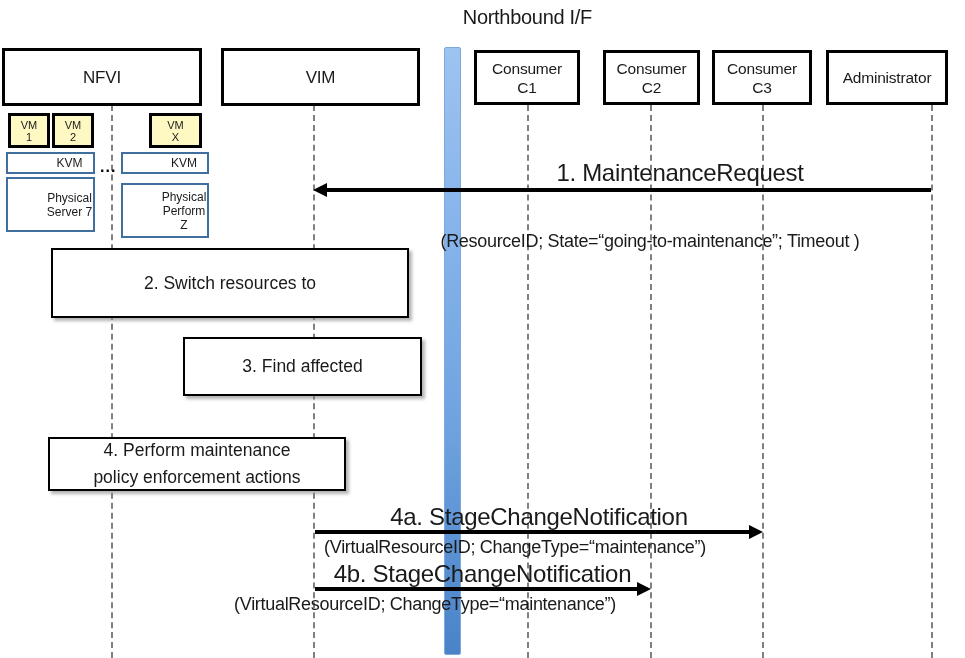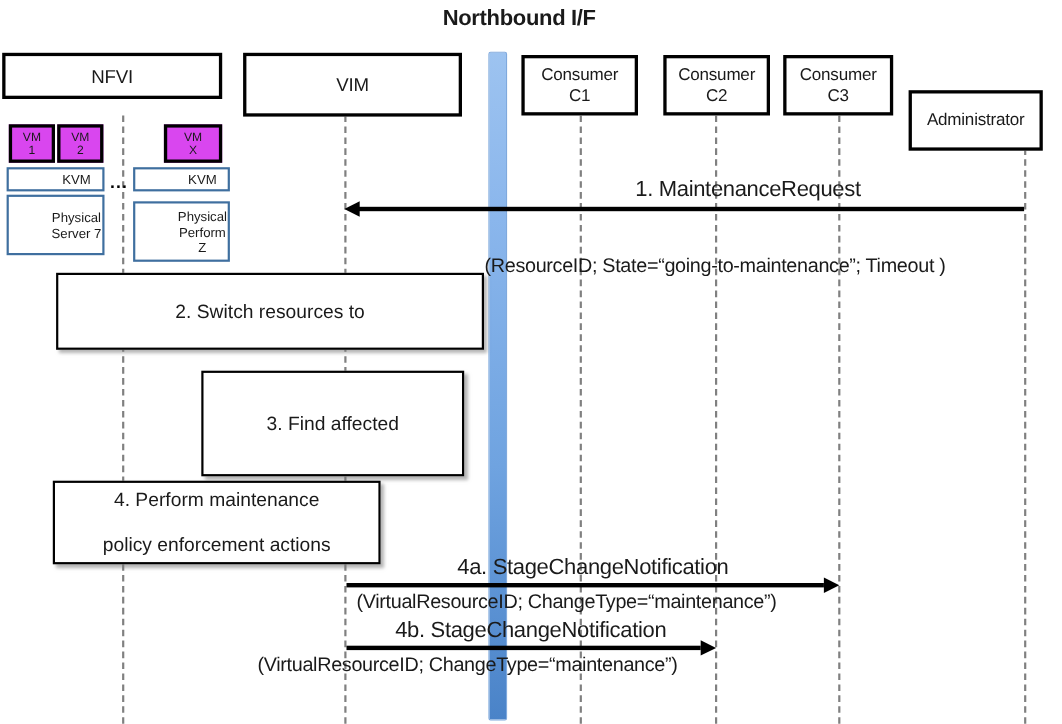--- a/index.html
+++ b/index.html
@@ -6,22 +6,22 @@
   body{
     width:965px;height:658px;position:relative;overflow:hidden;
     font-family:"Liberation Sans","DejaVu Sans",sans-serif;
     color:#1a1a1a;
   }
   .abs{position:absolute;box-sizing:border-box;}
 
   
   #diagram-title{
     left:352px;top:4px;width:240px;
-    font-size:20px;line-height:26px;text-align:center;
-    letter-spacing:-0.3px;white-space:nowrap;font-weight:bold;
+    font-size:20px;line-height:26px;text-align:right;
+    letter-spacing:-0.3px;white-space:nowrap;
   }
 
   
   .actor-box{
     border:3px solid #000;background:#fff;
     display:flex;align-items:center;justify-content:center;
     text-align:center;font-size:17px;line-height:21px;
     letter-spacing:-0.2px;
   }
   .actor-box.small{font-size:15.5px;line-height:19px;}
@@ -33,21 +33,21 @@
 
   
   #northbound-bar{
     left:444px;top:47px;width:17px;height:608px;
     background:linear-gradient(to bottom,#9dc3f0 0%,#8ab6ec 25%,#6fa3e0 62%,#4a83c8 100%);
     border:1px solid #7fa9dd;border-radius:2px;
   }
 
   
   .vm-box{
-    border:3px solid #000;background:#d946ef;
+    border:3px solid #000;background:#fef9c3;
     font-size:11px;line-height:12px;text-align:center;
     display:flex;flex-direction:column;align-items:center;justify-content:center;
   }
   .blue-box{
     border:2px solid #3f6f9f;background:#fff;
     font-size:12px;line-height:14px;text-align:center;
     display:flex;flex-direction:column;align-items:center;justify-content:center;padding-left:38px;
   }
   #nfvi-ellipsis{
     left:100px;top:158px;width:28px;
@@ -68,40 +68,40 @@
   .arrowhead{width:0;height:0;}
   .arrowhead.left{
     border-top:7px solid transparent;border-bottom:7px solid transparent;
     border-right:14px solid #000;
   }
   .arrowhead.right{
     border-top:7px solid transparent;border-bottom:7px solid transparent;
     border-left:14px solid #000;
   }
   .msg-label{
-    font-size:20px;line-height:23px;text-align:center;white-space:nowrap;
+    font-size:24px;line-height:23px;text-align:center;white-space:nowrap;
     letter-spacing:-0.3px;
   }
   .msg-label.sub{font-size:18px;}
 </style>
 </head>
 <body>
 
 <div class="abs" id="diagram-title">Northbound I/F</div>
 
 <div class="abs lifeline" style="left:111px;top:105px;height:553px;"></div>
 <div class="abs lifeline" style="left:313px;top:105px;height:553px;"></div>
 <div class="abs lifeline" style="left:527px;top:105px;height:553px;"></div>
 <div class="abs lifeline" style="left:650px;top:105px;height:553px;"></div>
 <div class="abs lifeline" style="left:762px;top:105px;height:553px;"></div>
 <div class="abs lifeline" style="left:931px;top:105px;height:553px;"></div>
 
 <div class="abs" id="northbound-bar"></div>
 
-<div class="abs actor-box" style="left:2px;top:48px;width:200px;height:42px;">
+<div class="abs actor-box" style="left:2px;top:48px;width:200px;height:58px;">
   <span>NFVI</span>
 </div>
 
 <div class="abs actor-box" style="left:221px;top:48px;width:199px;height:58px;">
   <span>VIM</span>
 </div>
 
 <div class="abs actor-box small" style="left:474px;top:50px;width:106px;height:55px;flex-direction:column;">
   <span>Consumer</span>
   <span>C1</span>
@@ -110,21 +110,21 @@
 <div class="abs actor-box small" style="left:603px;top:50px;width:97px;height:55px;flex-direction:column;">
   <span>Consumer</span>
   <span>C2</span>
 </div>
 
 <div class="abs actor-box small" style="left:712px;top:50px;width:100px;height:55px;flex-direction:column;">
   <span>Consumer</span>
   <span>C3</span>
 </div>
 
-<div class="abs actor-box small" style="left:826px;top:50px;width:122px;height:55px;margin-top:32px;">
+<div class="abs actor-box small" style="left:826px;top:50px;width:122px;height:55px;">
   <span>Administrator</span>
 </div>
 
 <div class="abs vm-box" style="left:8px;top:113px;width:42px;height:35px;">
   <span>VM</span>
   <span>1</span>
 </div>
 
 <div class="abs vm-box" style="left:52px;top:113px;width:42px;height:35px;">
   <span>VM</span>
@@ -160,29 +160,29 @@
   <span>1.   MaintenanceRequest</span>
 </div>
 
 <div class="abs arrow-line" style="left:325px;top:188px;width:606px;"></div>
 <div class="abs arrowhead left" style="left:313px;top:183px;"></div>
 
 <div class="abs msg-label sub" style="left:340px;top:194px;width:620px;text-align:center;margin-top:36px;">
   <span>(ResourceID; State=“going-to-maintenance”; Timeout )</span>
 </div>
 
-<div class="abs step-box" style="left:51px;top:248px;width:389px;height:70px;flex-direction:column;">
+<div class="abs step-box" style="left:51px;top:248px;width:358px;height:70px;flex-direction:column;">
   <span>2. Switch resources to</span>
 </div>
 
-<div class="abs step-box" style="left:183px;top:337px;width:239px;height:96px;flex-direction:column;">
+<div class="abs step-box" style="left:183px;top:337px;width:239px;height:59px;flex-direction:column;">
   <span>3. Find affected</span>
 </div>
 
-<div class="abs step-box" style="left:48px;top:437px;width:298px;height:76px;flex-direction:column;justify-content:space-between;">
+<div class="abs step-box" style="left:48px;top:437px;width:298px;height:54px;flex-direction:column;">
   <span>4. Perform maintenance</span>
   <span>policy enforcement actions</span>
 </div>
 
 <div class="abs msg-label" style="left:315px;top:505px;width:448px;text-align:center;">
   <span>4a. StageChangeNotification</span>
 </div>
 
 <div class="abs arrow-line" style="left:315px;top:530px;width:434px;"></div>
 <div class="abs arrowhead right" style="left:749px;top:525px;"></div>

